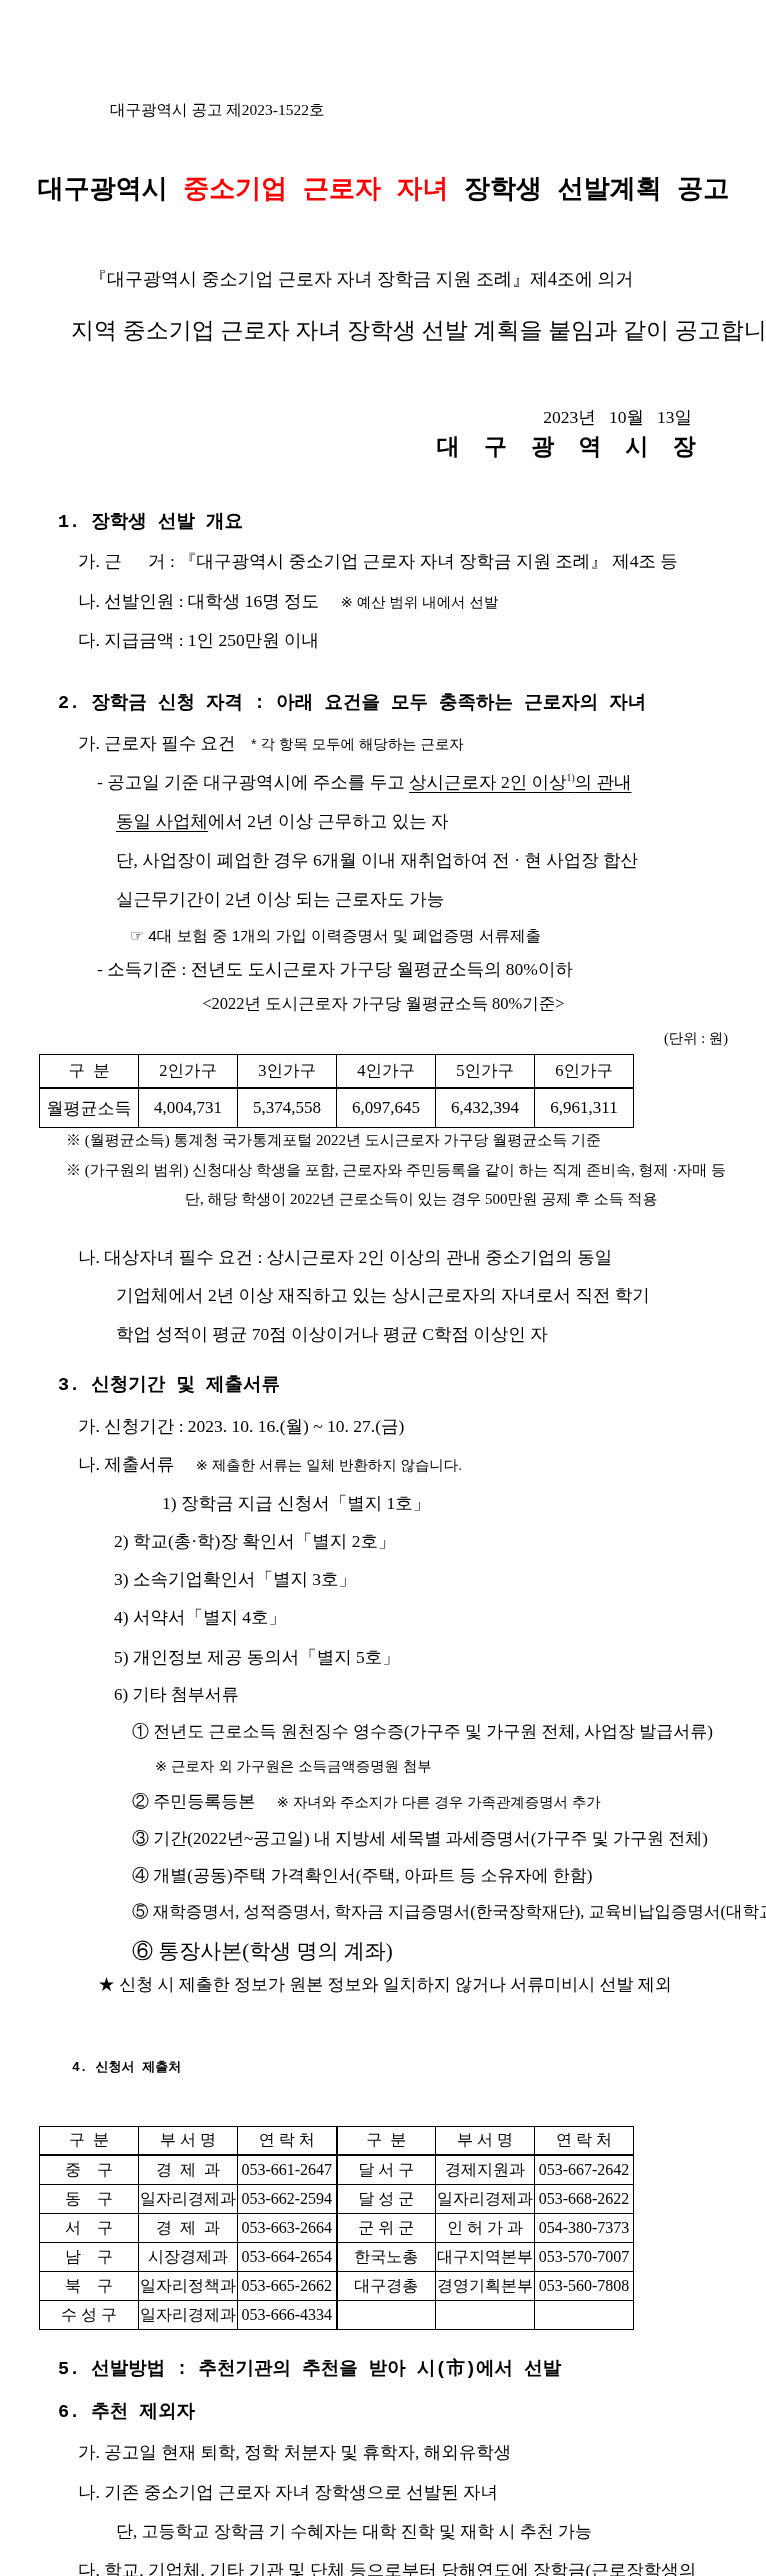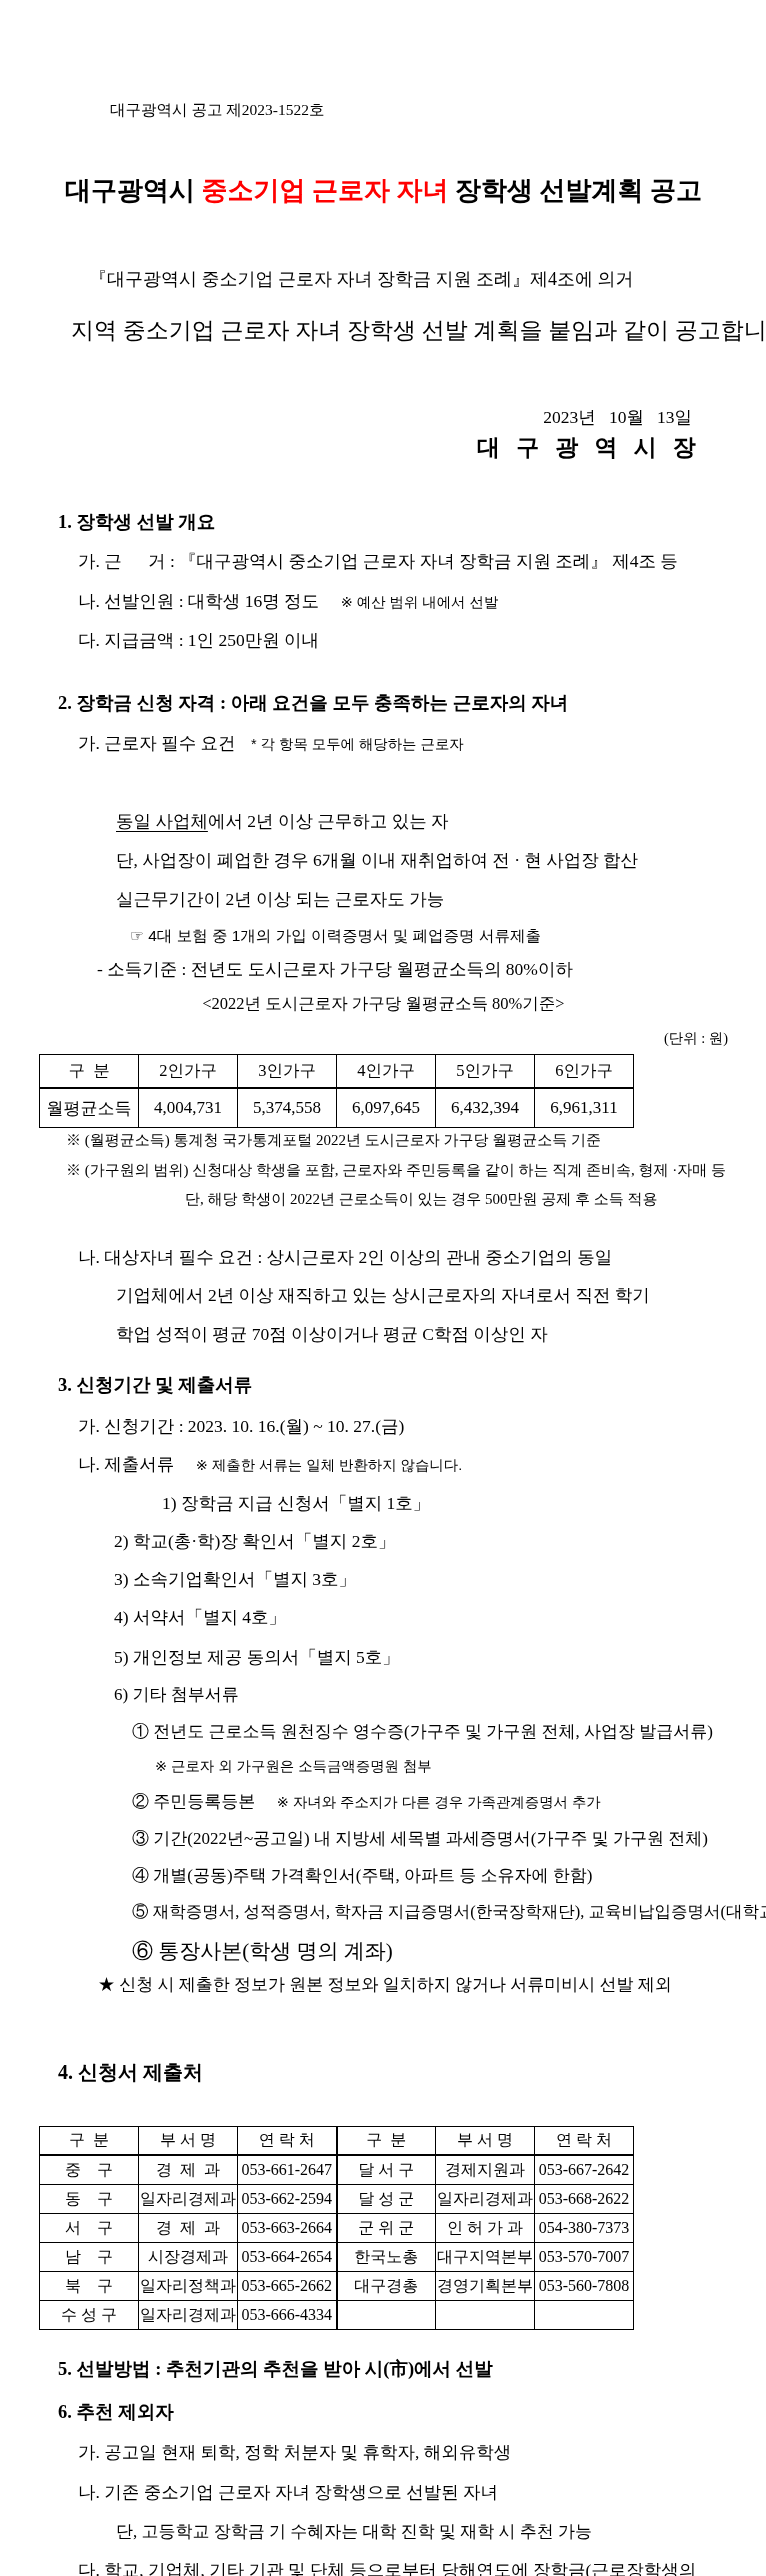--- a/index.html
+++ b/index.html
@@ -8,21 +8,21 @@
     width:767px;
     height:2921px;
     background:#ffffff;
     color:#000;
     font-family:"Liberation Serif","DejaVu Serif",serif;
     overflow:hidden;
   }
   .ln{position:absolute;white-space:pre;line-height:1.15;}
   .serif{font-family:"Liberation Serif","DejaVu Serif",serif;}
   .sans{font-family:"Liberation Sans","DejaVu Sans",sans-serif;}
-  .b{font-weight:bold;}
+  .b{font-weight:bold;font-family:Liberation Mono, monospace;}
   .red{color:#ff0000;}
   .center{left:0;width:767px;text-align:center;}
   .u{text-decoration:underline;text-underline-offset:3.6px;text-decoration-thickness:1px;}
   sup{font-size:0.55em;vertical-align:super;}
   .note-inline{font-family:"Liberation Sans","DejaVu Sans",sans-serif;font-size:14.4px;margin-left:21.6px;}
   table{border-collapse:collapse;table-layout:fixed;position:absolute;background:#fff;}
   .doc-table{border:1.5px solid #000;width:595px;left:39px;}
   .doc-table th,.doc-table td{
     border:1px solid #000;text-align:center;vertical-align:middle;
     white-space:pre;font-weight:normal;padding:0;
@@ -49,20 +49,21 @@
   <div class="ln b" style="top:435px;left:0;width:701px;text-align:right;font-size:23px;letter-spacing:5.2px;">대 구 광 역 시 장</div>
 
   <div class="ln b" style="top:512px;left:58px;font-size:18.5px;">1. 장학생 선발 개요</div>
   <div class="ln" style="top:551px;left:78px;font-size:17.5px;">가. 근      거 : 『대구광역시 중소기업 근로자 자녀 장학금 지원 조례』 제4조 등</div>
   <div class="ln" style="top:591px;left:78px;font-size:17.5px;"><span>나. 선발인원 : 대학생 16명 정도</span><span class="note-inline">※ 예산 범위 내에서 선발</span></div>
   <div class="ln" style="top:630px;left:78px;font-size:17.5px;">다. 지급금액 : 1인 250만원 이내</div>
 
   <div class="ln b" style="top:693px;left:58px;font-size:18.5px;">2. 장학금 신청 자격 : 아래 요건을 모두 충족하는 근로자의 자녀</div>
   <div class="ln" style="top:733px;left:78px;font-size:17.5px;"><span>가. 근로자 필수 요건</span><span class="note-inline" style="margin-left:15.5px;">* 각 항목 모두에 해당하는 근로자</span></div>
 
+  <div class="ln" style="top:772px;left:97px;font-size:17.5px;"><span>- 공고일 기준 대구광역시에 주소를 두고 </span><span class="u"><span>상시근로자 2인 이상</span><sup>1)</sup><span>의 관내</span></span></div>
   <div class="ln" style="top:811px;left:116px;font-size:17.5px;"><span class="u">동일 사업체</span><span>에서 2년 이상 근무하고 있는 자</span></div>
   <div class="ln" style="top:850px;left:116px;font-size:17.5px;">단, 사업장이 폐업한 경우 6개월 이내 재취업하여 전 · 현 사업장 합산</div>
   <div class="ln" style="top:889px;left:116px;font-size:17.5px;">실근무기간이 2년 이상 되는 근로자도 가능</div>
   <div class="ln sans" style="top:927px;left:130px;font-size:15.5px;">☞ 4대 보험 중 1개의 가입 이력증명서 및 폐업증명 서류제출</div>
   <div class="ln" style="top:959px;left:97px;font-size:17.5px;">- 소득기준 : 전년도 도시근로자 가구당 월평균소득의 80%이하</div>
 
   <div class="ln center" style="top:995px;font-size:16.5px;">&lt;2022년 도시근로자 가구당 월평균소득 80%기준&gt;</div>
   <div class="ln" style="top:1030px;left:0;width:728px;text-align:right;font-size:14.4px;">(단위 : 원)</div>
 
   <table id="income-table" class="doc-table" style="top:1054px;">
@@ -107,21 +108,21 @@
 
   <div class="ln" style="top:1722px;left:132px;font-size:17px;">① 전년도 근로소득 원천징수 영수증(가구주 및 가구원 전체, 사업장 발급서류)</div>
   <div class="ln sans" style="top:1758px;left:155px;font-size:14.4px;">※ 근로자 외 가구원은 소득금액증명원 첨부</div>
   <div class="ln" style="top:1792px;left:132px;font-size:17px;"><span>② 주민등록등본</span><span class="note-inline">※ 자녀와 주소지가 다른 경우 가족관계증명서 추가</span></div>
   <div class="ln" style="top:1829px;left:132px;font-size:17px;">③ 기간(2022년~공고일) 내 지방세 세목별 과세증명서(가구주 및 가구원 전체)</div>
   <div class="ln" style="top:1866px;left:132px;font-size:17px;">④ 개별(공동)주택 가격확인서(주택, 아파트 등 소유자에 한함)</div>
   <div class="ln" style="top:1903px;left:132px;font-size:16.5px;">⑤ 재학증명서, 성적증명서, 학자금 지급증명서(한국장학재단), 교육비납입증명서(대학교)</div>
   <div class="ln" style="top:1939px;left:132px;font-size:21px;">⑥ 통장사본(학생 명의 계좌)</div>
   <div class="ln" style="top:1975px;left:98px;font-size:17px;">★ 신청 시 제출한 정보가 원본 정보와 일치하지 않거나 서류미비시 선발 제외</div>
 
-  <div class="ln b" style="top:2061px;left:58px;font-size:20px;text-align:right;">4. 신청서 제출처</div>
+  <div class="ln b" style="top:2061px;left:72px;font-size:13px;text-align:right;">4. 신청서 제출처</div>
 
   <table id="submit-table" class="doc-table" style="top:2126px;">
     <tbody>
         <tr>
       <th>구  분</th>
       <th>부 서 명</th>
       <th>연 락 처</th>
       <th>구  분</th>
       <th>부 서 명</th>
       <th>연 락 처</th>

